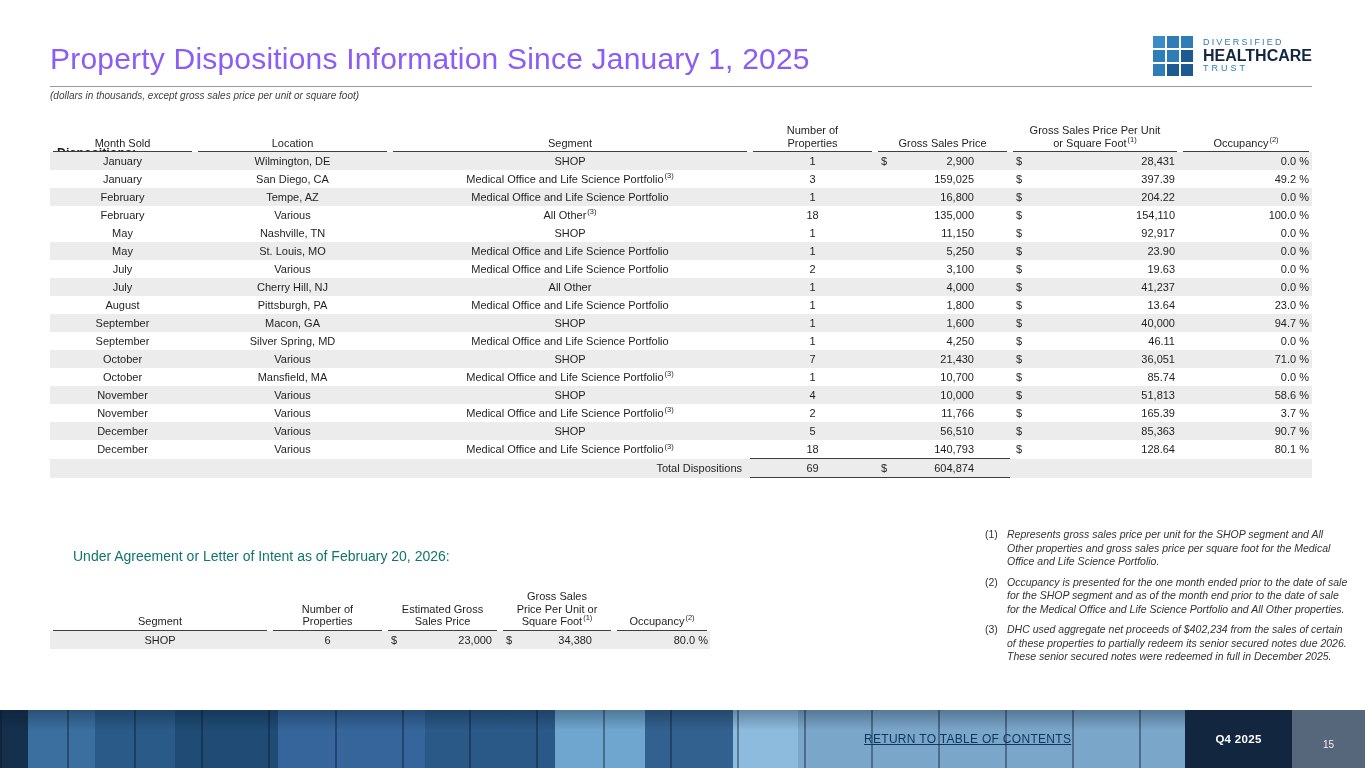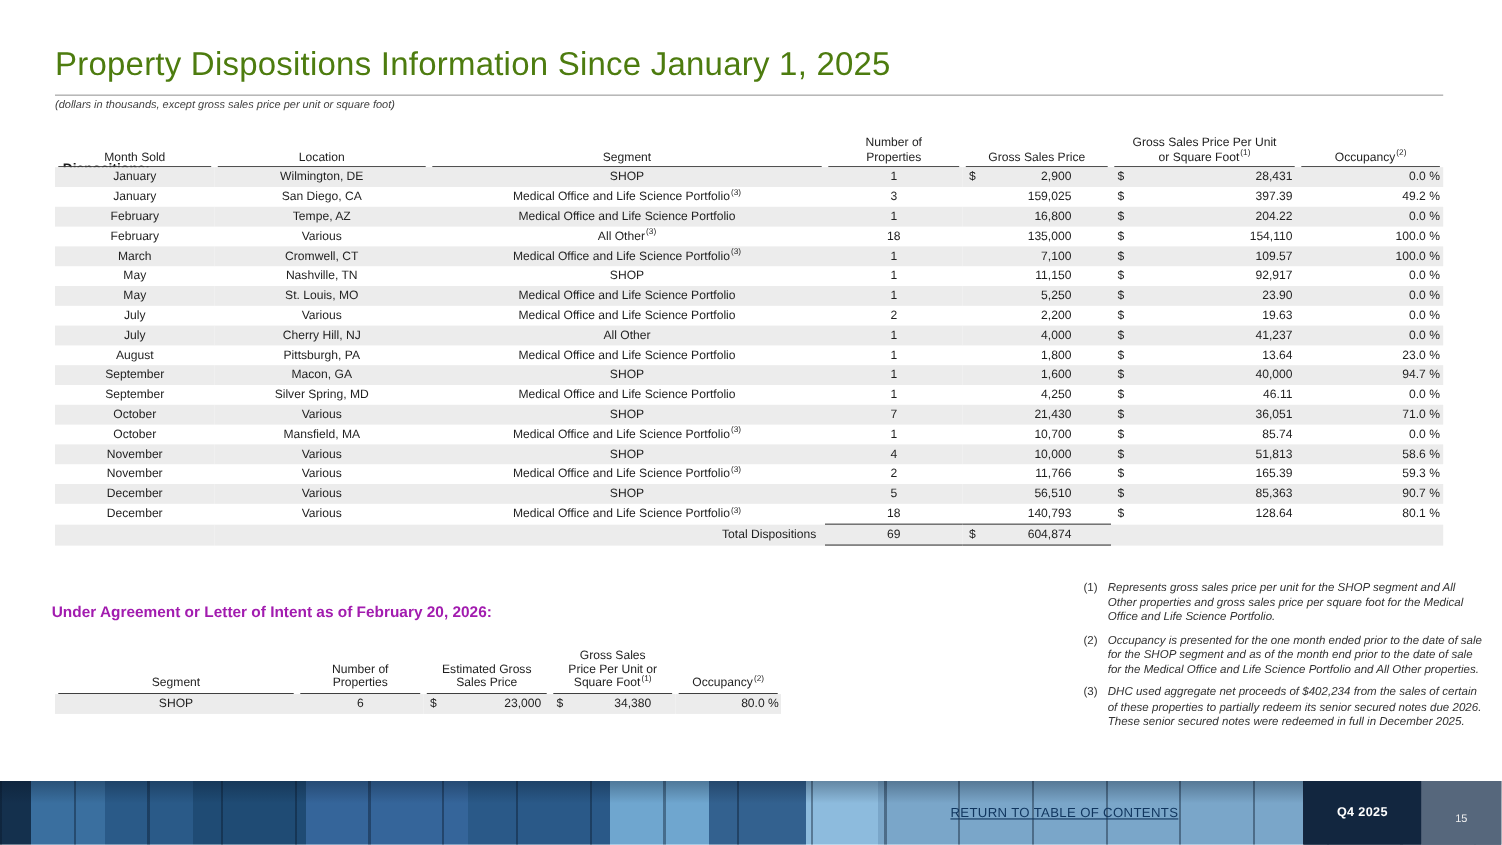--- a/index.html
+++ b/index.html
@@ -1,21 +1,21 @@
 <!DOCTYPE html>
 <html style="--accent: #2e7cb8; --navy: #12263f; --shade: #ececec;"><head>
 <meta charset="utf-8">
 <style>
   * { margin:0; padding:0; box-sizing:border-box; }
   html,body { width:1365px; height:768px; background:#fff; overflow:hidden;
               font-family:"Liberation Sans","DejaVu Sans",sans-serif; }
   .slide { position:relative; width:1365px; height:768px; background:#fff; }
 
   
-  .title { position:absolute; left:50px; top:42px; font-size:30px; color:#4d7c0f; letter-spacing:.2px; }
+  .title { position:absolute; left:50px; top:42px; font-size:30px; color:#8b5cf6; letter-spacing:.2px; }
   .title-rule { position:absolute; left:50px; top:86px; width:1262px; border-top:1px solid #9a9a9a; }
   .subtitle { position:absolute; left:50px; top:90px; font-size:10px; font-style:italic; color:#3f3f3f; }
 
   .logo { position:absolute; right:53px; top:36px; display:flex; align-items:center; gap:10px; }
   .logo-squares { display:grid; grid-template-columns:repeat(3,12px); grid-auto-rows:12px; gap:2px; }
   .logo-squares span { display:block; }
   .sq-a { background:#3a8cc8; } .sq-b { background:#2e7cb8; } .sq-c { background:#1d5a94; }
   .logo-text { line-height:1.05; }
   .logo-l1 { font-size:9px; letter-spacing:2.2px; color:var(--accent,#2e7cb8); }
   .logo-l2 { font-size:16px; font-weight:bold; color:var(--navy,#0e2a47); }
@@ -37,21 +37,21 @@
   .money-in { display:flex; justify-content:space-between; padding-left:6px; }
   .gsp  .money-in { padding-right:36px; }
   .unit .money-in { padding-right:5px; }
   .occ  { padding-right:3px;text-align:right; }
   .est  .money-in { padding-right:8px; }
   .unit2 .money-in { padding-right:22px; }
   .occ2 { padding-right:2px; }
   .total-label { text-align:right; padding-right:8px; }
   .rule { border-top:1px solid #3c3c3c; border-bottom:1px solid #3c3c3c; }
 
-  .sec2-heading { position:absolute; left:47px; top:548px; font-size:14px; font-weight:bold; color:#a21caf; }
+  .sec2-heading { position:absolute; left:73px; top:548px; font-size:14px; font-weight:normal; color:#0f766e; }
 
   
   .footnotes { position:absolute; left:985px; top:528px; width:364px;
                font-size:10.5px; line-height:13.5px; color:#333; }
   .fn { display:flex; margin-bottom:7px; }
   .fn-num { flex:0 0 22px; }
   .fn-text { flex:1;font-style:italic; }
 
   
   .footer { position:absolute; left:0; top:710px; width:1365px; height:58px; }
@@ -73,20 +73,38 @@
 </style>
 </head>
 <body>
 
 <div class="slide">
 
   <div class="title">Property Dispositions Information Since January 1, 2025</div>
   <div class="title-rule"></div>
   <div class="subtitle">(dollars in thousands, except gross sales price per unit or square foot)</div>
 
+  <div class="logo">
+    <div class="logo-squares">
+      <span class="sq-a"></span>
+        <span class="sq-b"></span>
+        <span class="sq-b"></span>
+      <span class="sq-b"></span>
+        <span class="sq-b"></span>
+        <span class="sq-c"></span>
+      <span class="sq-b"></span>
+        <span class="sq-c"></span>
+        <span class="sq-c"></span>
+    </div>
+    <div class="logo-text">
+      <div class="logo-l1">DIVERSIFIED</div>
+      <div class="logo-l2">HEALTHCARE</div>
+      <div class="logo-l3">TRUST</div>
+    </div>
+  </div>
 
   <div class="sec1-heading">Dispositions:</div>
 
   <table class="disp-table">
     <colgroup>
       <col style="width:145px">
         <col style="width:195px">
         <col style="width:360px">
       <col style="width:125px">
         <col style="width:135px">
@@ -190,39 +208,20 @@
             </div>
           </td>
           <td class="money unit">
             <div class="money-in">
               <span class="cur">$</span>
               <span class="val">154,110</span>
             </div>
           </td>
           <td class="r occ">100.0 %</td>
         </tr>
-        <tr class="shaded">
-          <td class="c">March</td>
-          <td class="c">Cromwell, CT</td>
-          <td class="c">Medical Office and Life Science Portfolio<sup>(3)</sup></td>
-          <td class="c">1</td>
-          <td class="money gsp">
-            <div class="money-in">
-              <span class="cur"></span>
-              <span class="val">7,100</span>
-            </div>
-          </td>
-          <td class="money unit">
-            <div class="money-in">
-              <span class="cur">$</span>
-              <span class="val">109.57</span>
-            </div>
-          </td>
-          <td class="r occ">100.0 %</td>
-        </tr>
         <tr>
           <td class="c">May</td>
           <td class="c">Nashville, TN</td>
           <td class="c">SHOP</td>
           <td class="c">1</td>
           <td class="money gsp">
             <div class="money-in">
               <span class="cur"></span>
               <span class="val">11,150</span>
             </div>
@@ -255,21 +254,21 @@
           <td class="r occ">0.0 %</td>
         </tr>
         <tr>
           <td class="c">July</td>
           <td class="c">Various</td>
           <td class="c">Medical Office and Life Science Portfolio</td>
           <td class="c">2</td>
           <td class="money gsp">
             <div class="money-in">
               <span class="cur"></span>
-              <span class="val">2,200</span>
+              <span class="val">3,100</span>
             </div>
           </td>
           <td class="money unit">
             <div class="money-in">
               <span class="cur">$</span>
               <span class="val">19.63</span>
             </div>
           </td>
           <td class="r occ">0.0 %</td>
         </tr>
@@ -416,21 +415,21 @@
               <span class="cur"></span>
               <span class="val">11,766</span>
             </div>
           </td>
           <td class="money unit">
             <div class="money-in">
               <span class="cur">$</span>
               <span class="val">165.39</span>
             </div>
           </td>
-          <td class="r occ">59.3 %</td>
+          <td class="r occ">3.7 %</td>
         </tr>
         <tr class="shaded">
           <td class="c">December</td>
           <td class="c">Various</td>
           <td class="c">SHOP</td>
           <td class="c">5</td>
           <td class="money gsp">
             <div class="money-in">
               <span class="cur"></span>
               <span class="val">56,510</span>

